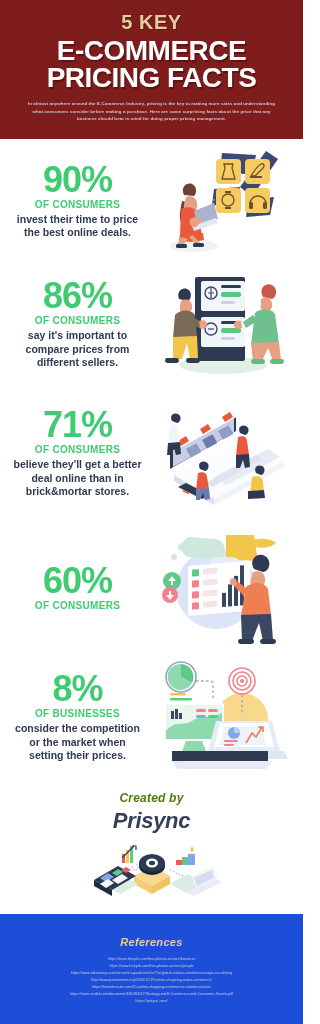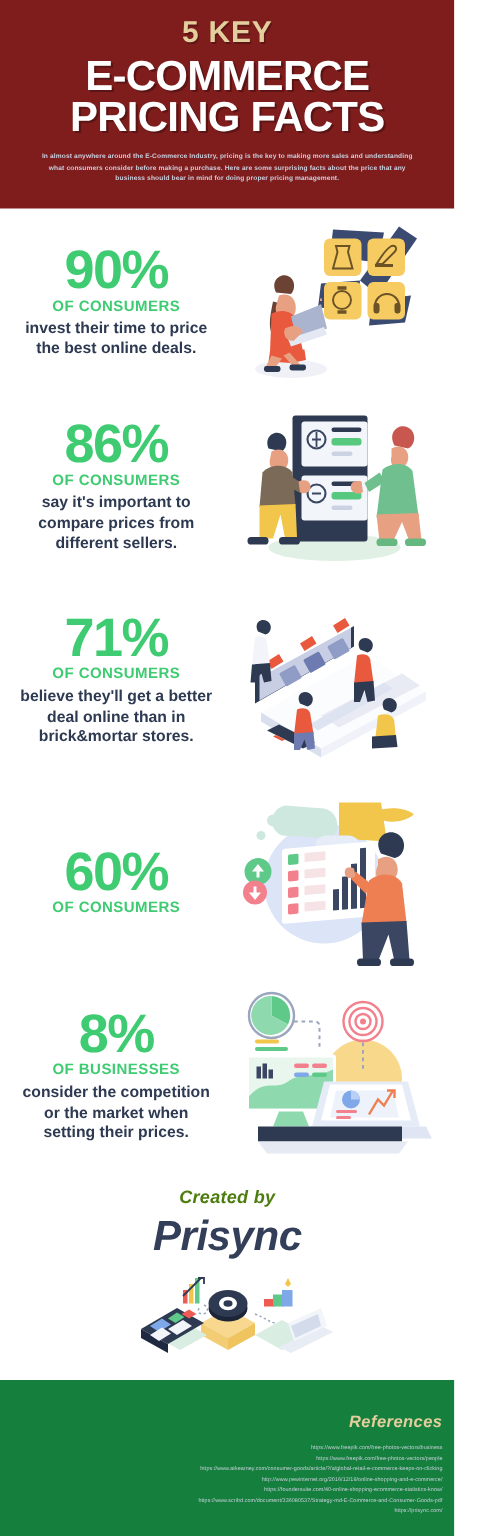--- a/index.html
+++ b/index.html
@@ -87,33 +87,33 @@
   }
   .created-by {
     color:#4d7c0f;
     font-size:12px;
     font-style:italic;
     font-weight:bold;
     letter-spacing:0.2px;
   }
   .brand {
     color:#333E58;
-    font-size:28px;
+    font-size:22px;
     font-weight:bold;
     font-style:italic;
     letter-spacing:-0.3px;
     margin-top:3px;
   }
   .brand-art { display:flex; justify-content:center; margin-top:6px; }
 
   
   .footer {
-    background:#15803d;
+    background:#1d4ed8;
     padding:22px 8px 20px;
-    text-align:right;
+    text-align:center;
     margin-top:10px;
   }
   .ref-title {
     color:#E3CE9E;
     font-size:11px;
     font-style:italic;
     font-weight:bold;
     letter-spacing:0.3px;
     margin-bottom:8px;
   }

